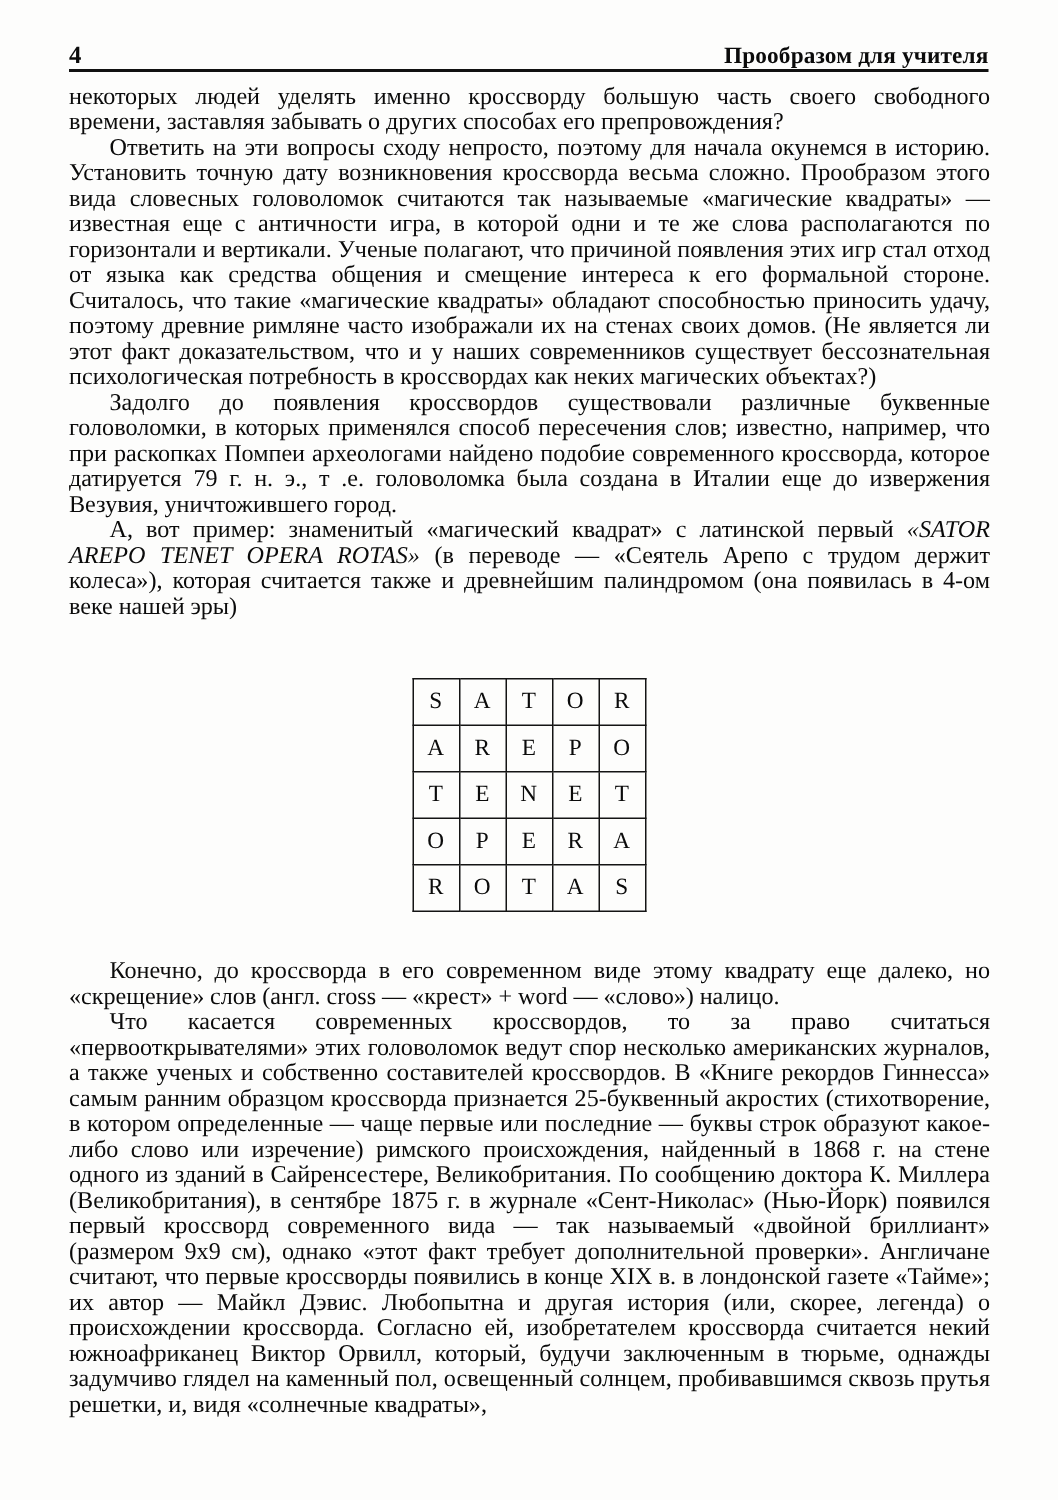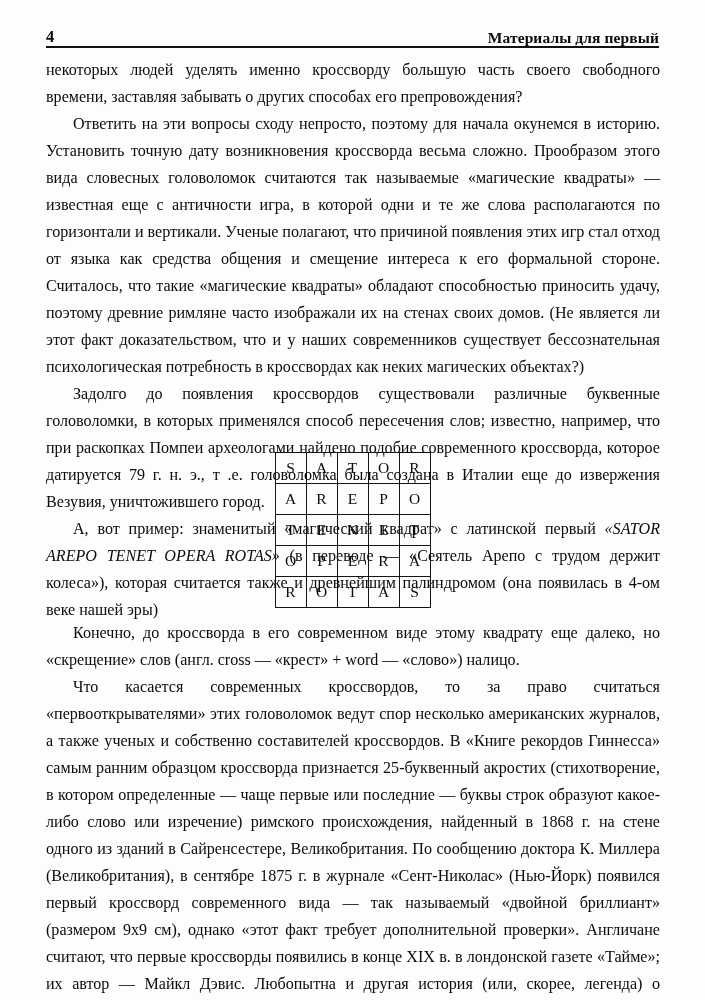--- a/index.html
+++ b/index.html
@@ -58,29 +58,30 @@
   .column {
     position: absolute;
     left: 46px;
     top: 56px;
     width: 614px;
   }
 
   p.para {
     margin: 0;
     font-size: 16.1px;
-    line-height: 27px;
+    line-height: 17px;
     text-align: justify;
     text-justify: inter-word;
     hyphens: manual;
     text-indent: 0;
     word-spacing: -0.1px;
   }
   p.indent {
     text-indent: 27px;
+    margin-top: 20px;
   }
   p.para + p.para {
     margin-top: 0;
   }
   .ital {
     font-style: italic;
   }
 
   
   p.para { text-align-last: left; }
@@ -120,21 +121,21 @@
     width: 614px;
   }
 </style>
 </head>
 <body>
 
 <div class="page">
 
   <div class="running-head">
     <span class="folio">4</span>
-    <span class="head-title">Материалы для первый</span>
+    <span class="head-title">Прообразом для учителя</span>
   </div>
 
   <div class="column">
 
     <p class="para">некоторых людей уделять именно кроссворду большую часть своего свободного времени, заставляя забывать о других способах его препровождения?</p>
 
     <p class="para indent">Ответить на эти вопросы сходу непросто, поэтому для начала окунемся в историю. Установить точную дату возникновения кроссворда весьма сложно. Прообразом этого вида словесных головоломок считаются так называемые «магические квадраты» — известная еще с античности игра, в которой одни и те же слова располагаются по горизонтали и вертикали. Ученые полагают, что причиной появления этих игр стал отход от языка как средства общения и смещение интереса к его формальной стороне. Считалось, что такие «магические квадраты» обладают способностью приносить удачу, поэтому древние римляне часто изображали их на стенах своих домов. (Не является ли этот факт доказательством, что и у наших современников существует бессознательная психологическая потребность в кроссвордах как неких магических объектах?)</p>
 
     <p class="para indent">Задолго до появления кроссвордов существовали различные буквенные головоломки, в которых применялся способ пересечения слов; известно, например, что при раскопках Помпеи археологами найдено подобие современного кроссворда, которое датируется 79 г. н. э., т .е. головоломка была создана в Италии еще до извержения Везувия, уничтожившего город.</p>
 

